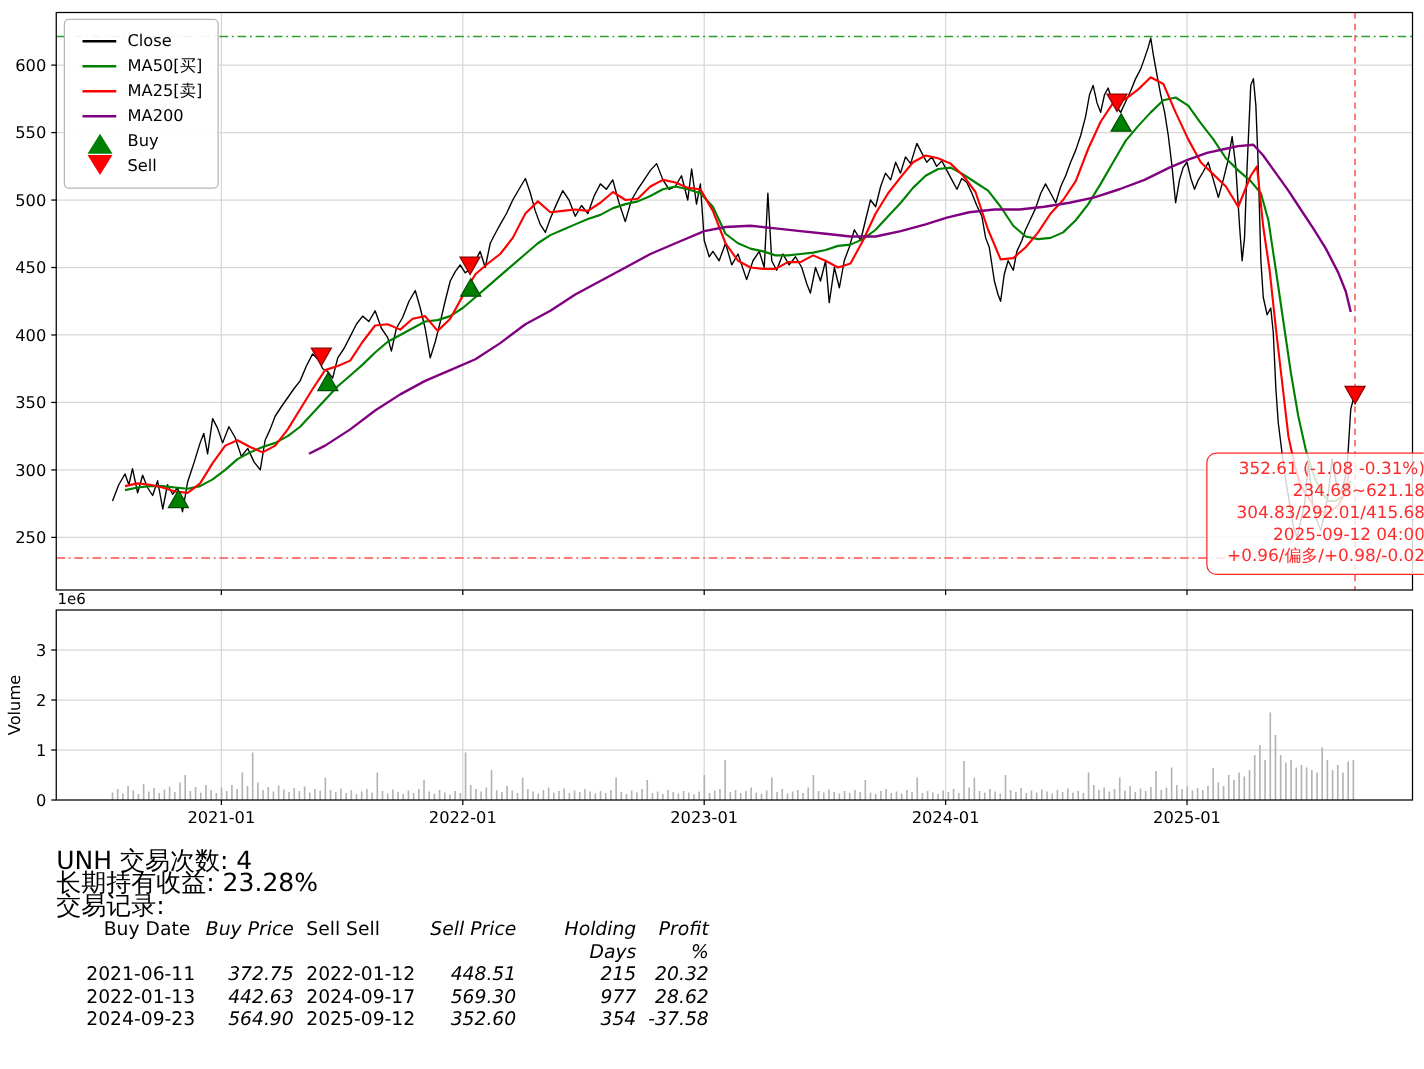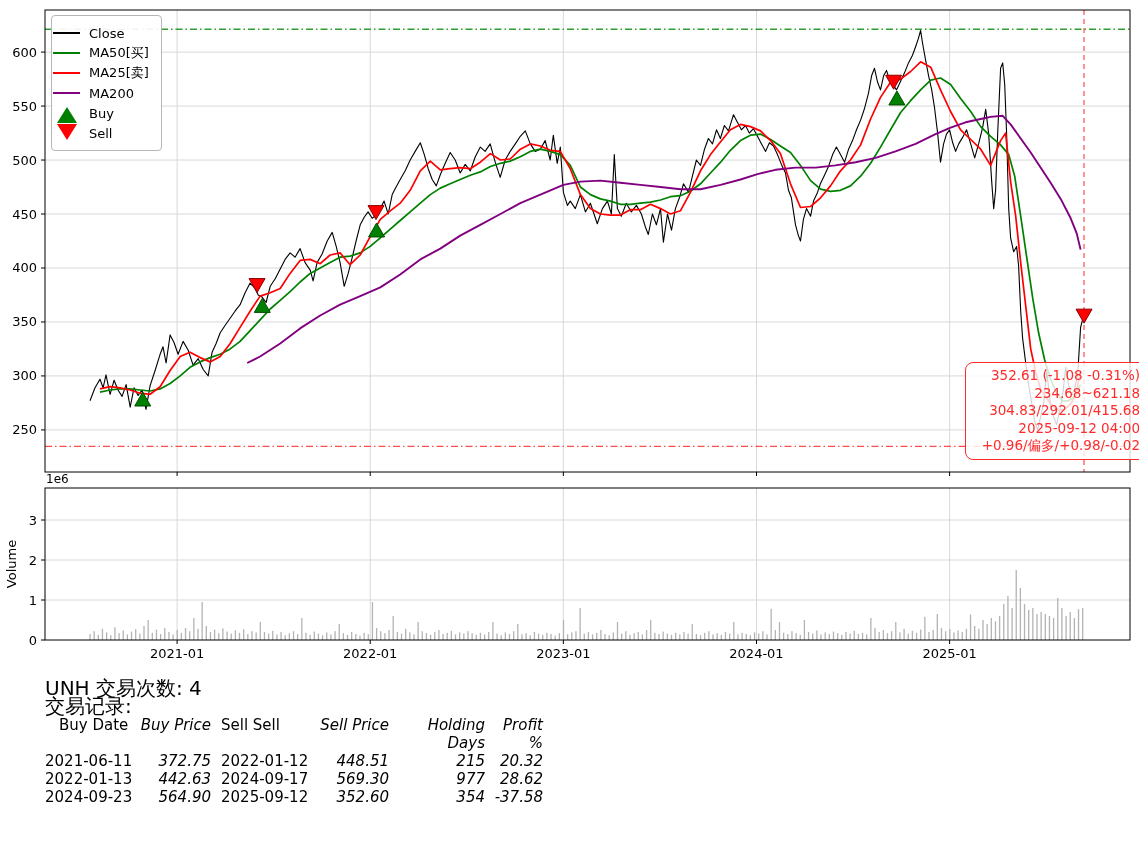--- a/index.html
+++ b/index.html
@@ -1,33 +1,33 @@
 <!DOCTYPE html>
 <html><head>
 <meta charset="utf-8">
 <style>
   html,body{margin:0;padding:0;background:#ffffff;}
   .fig{position:relative;width:1139px;height:855px;background:#ffffff;
        font-family:"DejaVu Sans","Liberation Sans",sans-serif;overflow:hidden;}
   svg{position:absolute;left:0;top:0;}
   .legend{position:absolute;left:51px;top:15px;background:rgba(255,255,255,0.92);
-          border:1px solid #b6b6b6;border-radius:4px;padding:7px 12px 7px 1px;z-index:5;}
+          border:1px solid #b6b6b6;border-radius:4px;padding:7px 12px 7px 14px;z-index:5;}
   .legend-row{display:flex;align-items:center;height:20px;font-size:13px;color:#000;}
   .legend-swatch{width:27px;display:flex;justify-content:center;margin-right:9px;flex:0 0 27px;}
   .legend-line{width:27px;height:0;border-top-style:solid;}
   .tri-up{width:0;height:0;border-left:10px solid transparent;border-right:10px solid transparent;border-bottom:16px solid #008000;margin-bottom:-3px;}
   .tri-down{width:0;height:0;border-left:10px solid transparent;border-right:10px solid transparent;border-top:16px solid #ff0000;margin-top:-3px;}
   .annotation{position:absolute;left:928px;top:362px;width:184px;box-sizing:border-box;
               border:1.5px solid #ff2a2a;border-radius:8px;background:rgba(255,255,255,0.82);
               padding:4px 8px;text-align:right;z-index:4;margin-left:37px;}
   .annotation div{font-size:13.5px;line-height:17.5px;color:#ff2a2a;white-space:nowrap;}
   .stats{position:absolute;left:45px;top:679px;color:#000;}
   .stats-line{font-size:20px;line-height:18px;white-space:pre;}
   .trade-table{margin-top:1px;font-size:15px;line-height:18px;}
-  .trade-grid{display:grid;grid-template-columns:92px 74px 100px 78px 96px 58px;}
+  .trade-grid{display:grid;grid-template-columns:92px 74px 100px 78px 96px 58px;margin-left:24px;}
   .tc-l{text-align:left;}
   .tc-r{text-align:right;font-style:italic;}
   .hdr1{padding-left:14px;}
   .pad-l{padding-left:10px;}
 </style>
 </head>
 <body>
 
 <div class="fig">
   <svg id="chart-svg" width="1139" height="672">
@@ -394,20 +394,21 @@
   <div class="annotation" id="annotation">
     <div>352.61 (-1.08 -0.31%)</div>
     <div>234.68~621.18</div>
     <div>304.83/292.01/415.68</div>
     <div>2025-09-12 04:00</div>
     <div>+0.96/偏多/+0.98/-0.02</div>
   </div>
 
   <div class="stats">
     <div class="stats-line">UNH 交易次数: 4</div>
+    <div class="stats-line">长期持有收益: 23.28%</div>
     <div class="stats-line">交易记录:</div>
     <div class="trade-table">
       <div class="trade-grid" id="trade-head">
           <div class="tc-l hdr1">Buy Date</div>
           <div class="tc-r">Buy Price</div>
           <div class="tc-l pad-l">Sell Sell</div>
           <div class="tc-r">Sell Price</div>
           <div class="tc-r">Holding Days</div>
           <div class="tc-r">Profit %</div>
         </div>

